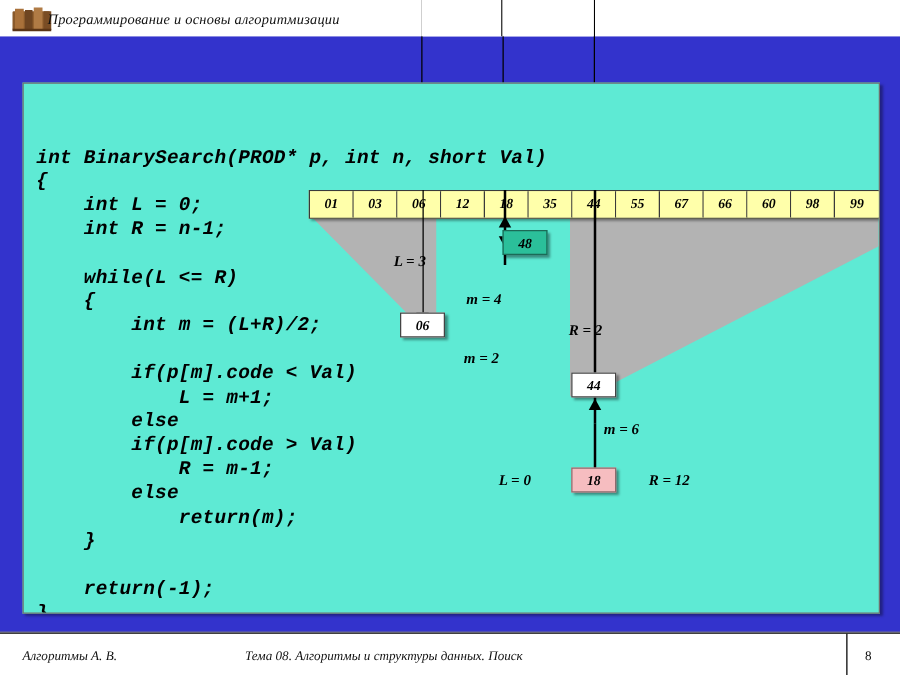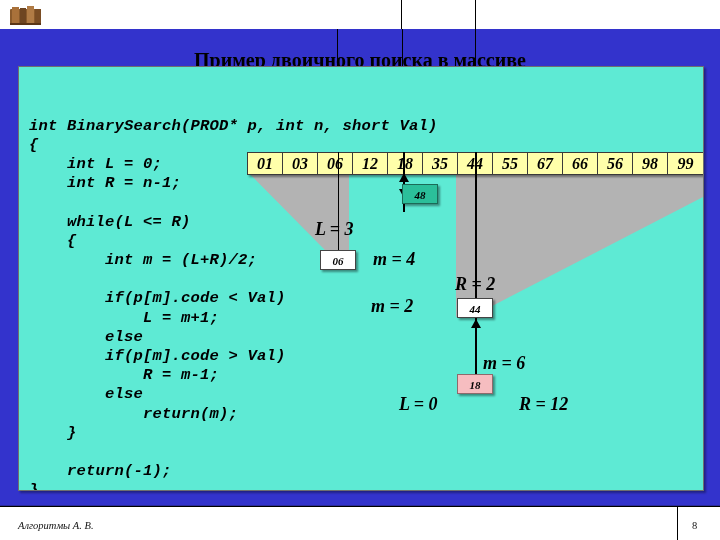--- a/index.html
+++ b/index.html
@@ -51,21 +51,21 @@
   .tri{position:absolute;}
 
   
   .array{
     position:absolute;left:228px;top:85px;height:21px;
     display:flex;border:1px solid #3a3a3a;background:#ffffaa;
     box-shadow:2px 2px 2px rgba(0,0,0,.4);
   }
   .cell{
     height:21px;line-height:21px;text-align:center;
-    font-family:"Liberation Serif",serif;font-weight:bold;font-size:16px;color:#000;
+    font-family:"Liberation Serif",serif;font-weight:bold;font-size:11px;color:#000;
     border-right:1px solid #3a3a3a;box-sizing:border-box;background:#ffffaa;
   }
   .cell:last-child{border-right:none;}
 
   
   .pbox{
     position:absolute;height:20px;line-height:20px;text-align:center;
     font-family:"Liberation Serif",serif;font-weight:bold;font-size:11px;color:#000;
     border:1px solid #444;box-shadow:2px 2px 2px rgba(0,0,0,.4);
     box-sizing:border-box;
@@ -75,21 +75,21 @@
   .pbox.pink {background:#f6bdc0;border:1px solid #8d6a6c;}
 
   
   .vline{position:absolute;width:1.6px;background:#000;}
   .arrow-dn{position:absolute;width:0;height:0;border-left:5px solid transparent;border-right:5px solid transparent;border-top:9px solid #000;}
   .arrow-up{position:absolute;width:0;height:0;border-left:5px solid transparent;border-right:5px solid transparent;border-bottom:9px solid #000;}
 
   
   .lbl{
     position:absolute;font-family:"Liberation Serif",serif;font-weight:bold;
-    font-size:18px;color:#000;white-space:nowrap;margin-top:17px;
+    font-size:12px;color:#000;white-space:nowrap;
   }
 
   
   .foot-line{position:absolute;left:0;top:505px;width:720px;height:1px;background:#2b2b9b;}
   .footer{position:absolute;left:0;top:506px;width:720px;height:34px;background:#fff;border-top:1px solid #000;box-sizing:border-box;}
   .foot-txt{
     position:absolute;font-family:"Liberation Serif",serif;font-style:italic;
     font-size:10.5px;color:#111;white-space:nowrap;line-height:20px;
   }
   .foot-sep{position:absolute;top:507px;width:1px;height:33px;background:#000;}
@@ -106,29 +106,29 @@
     <svg width="40" height="22" viewBox="0 0 40 22">
       <rect x="3" y="4" width="30" height="15" rx="1" fill="#8a5a2b"></rect>
       <rect x="5" y="2" width="7" height="17" fill="#a9713a"></rect>
       <rect x="13" y="3" width="6" height="16" fill="#6e4521"></rect>
       <rect x="20" y="1" width="7" height="18" fill="#b07b45"></rect>
       <rect x="28" y="4" width="6" height="15" fill="#7a4d24"></rect>
       <rect x="3" y="18" width="31" height="2" fill="#5a3516"></rect>
     </svg>
   </div>
 
+  <div class="hdr-title">Программирование и основы алгоритмизации</div>
 
   <div class="toprule" style="left:337px;height:160px;"></div>
   <div class="toprule" style="left:402px;height:152px;"></div>
   <div class="toprule" style="left:475px;height:160px;"></div>
 
   <div style="position:absolute;left:337px;top:0;width:65px;height:29px;background:#fff;border-right:1px solid #000;box-sizing:border-box;"></div>
   <div style="position:absolute;left:402px;top:0;width:73px;height:29px;background:#fff;"></div>
 
-  <div class="slide-title">Пример двоичного поиска в массиве</div>
 
   <div class="panel">
 
     <svg class="tri" style="left:0;top:0;width:684px;height:423px;">
       <polygon points="230,106 330,106 330,195 318,195" fill="#b3b3b3"></polygon>
       <polygon points="230,106 318,195 318,106" fill="#b3b3b3"></polygon>
       <polygon points="437,106 684,106 684,130 452,250 437,250" fill="#b3b3b3"></polygon>
     </svg>
 
     <pre class="code">int BinarySearch(PROD* p, int n, short Val)
@@ -156,21 +156,21 @@
       <div class="cell" style="width:35px">01</div>
       <div class="cell" style="width:35px">03</div>
       <div class="cell" style="width:35px">06</div>
       <div class="cell" style="width:35px">12</div>
       <div class="cell" style="width:35px">18</div>
       <div class="cell" style="width:35px">35</div>
       <div class="cell" style="width:35px">44</div>
       <div class="cell" style="width:35px">55</div>
       <div class="cell" style="width:35px">67</div>
       <div class="cell" style="width:35px">66</div>
-      <div class="cell" style="width:35px">56</div>
+      <div class="cell" style="width:35px">60</div>
       <div class="cell" style="width:35px">98</div>
       <div class="cell" style="width:35px">99</div>
     </div>
 
     <div class="vline" style="left:318.5px;top:85px;height:110px;"></div>
     <div class="arrow-dn" style="left:314px;top:183px;"></div>
 
     <div class="vline" style="left:384px;top:85px;height:60px;"></div>
     <div class="arrow-up" style="left:379.5px;top:106px;"></div>
     <div class="arrow-dn" style="left:379.5px;top:122px;"></div>
@@ -195,15 +195,16 @@
     <div class="lbl" style="left:464px;top:269px;">m = 6</div>
     <div class="lbl" style="left:380px;top:310px;">L = 0</div>
     <div class="lbl" style="left:500px;top:310px;">R = 12</div>
 
   </div>
 
   <div class="foot-line"></div>
   <div class="footer"></div>
   <div class="foot-sep" style="left:677px;"></div>
   <div class="foot-txt" style="left:18px;top:516px;">Алгоритмы А. В.</div>
+  <div class="foot-txt" style="left:196px;top:516px;">Тема 08. Алгоритмы и структуры данных. Поиск</div>
   <div class="foot-txt" style="left:692px;top:516px;font-style:normal;">8</div>
 
 </div>
 
 </body></html>

